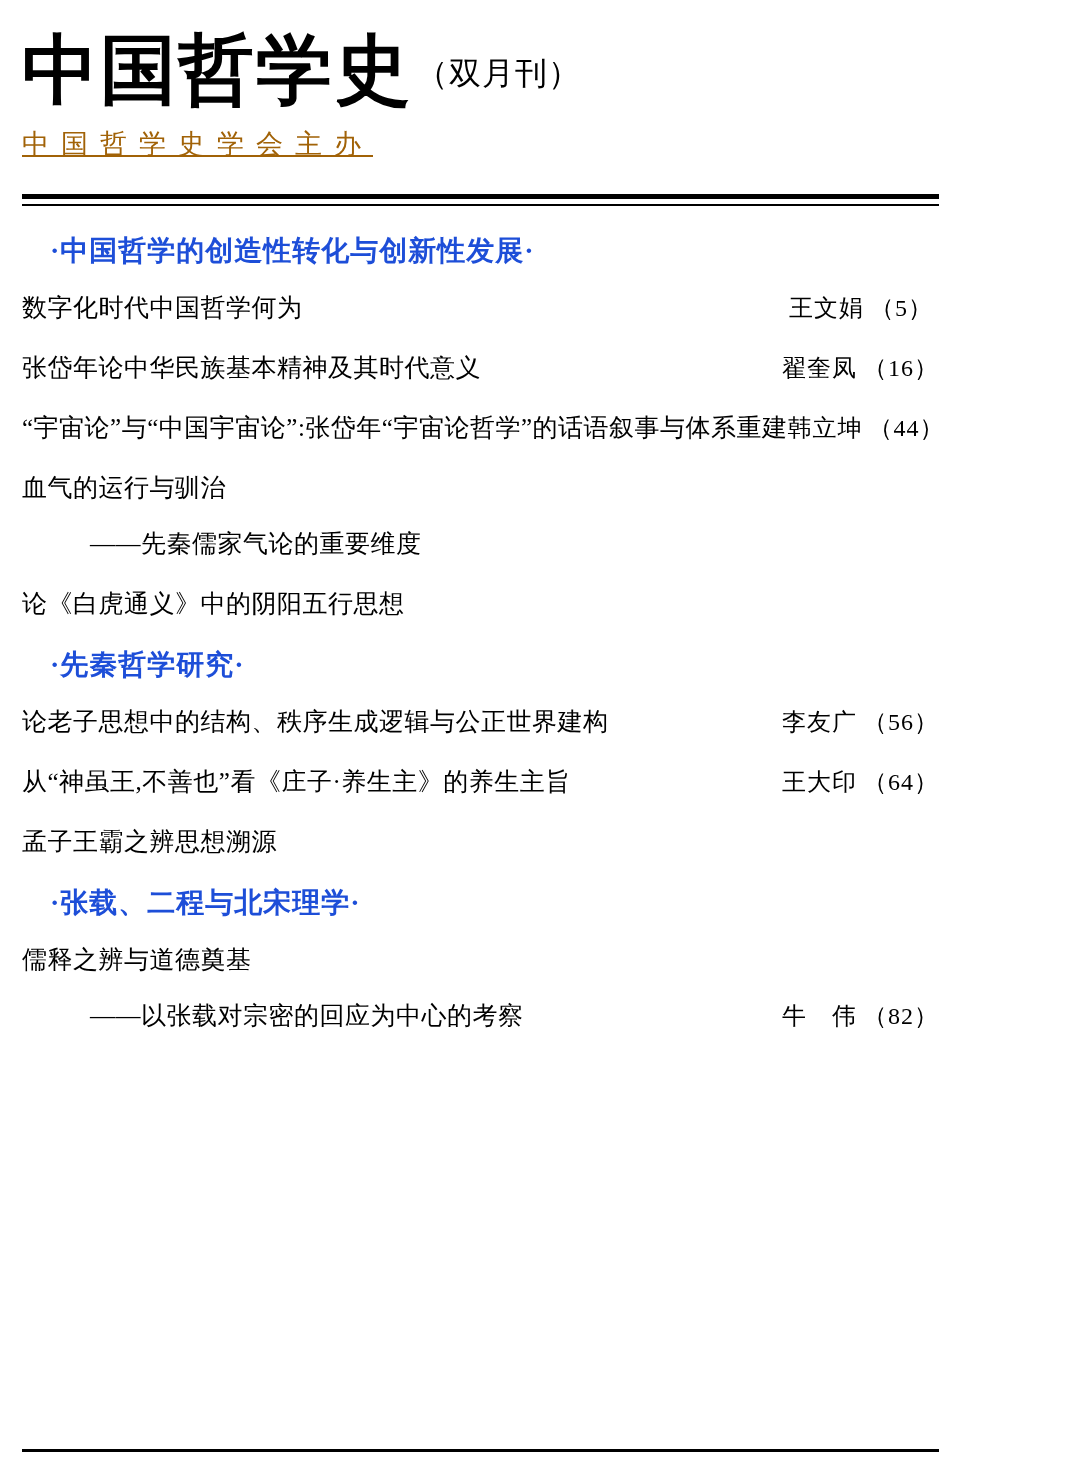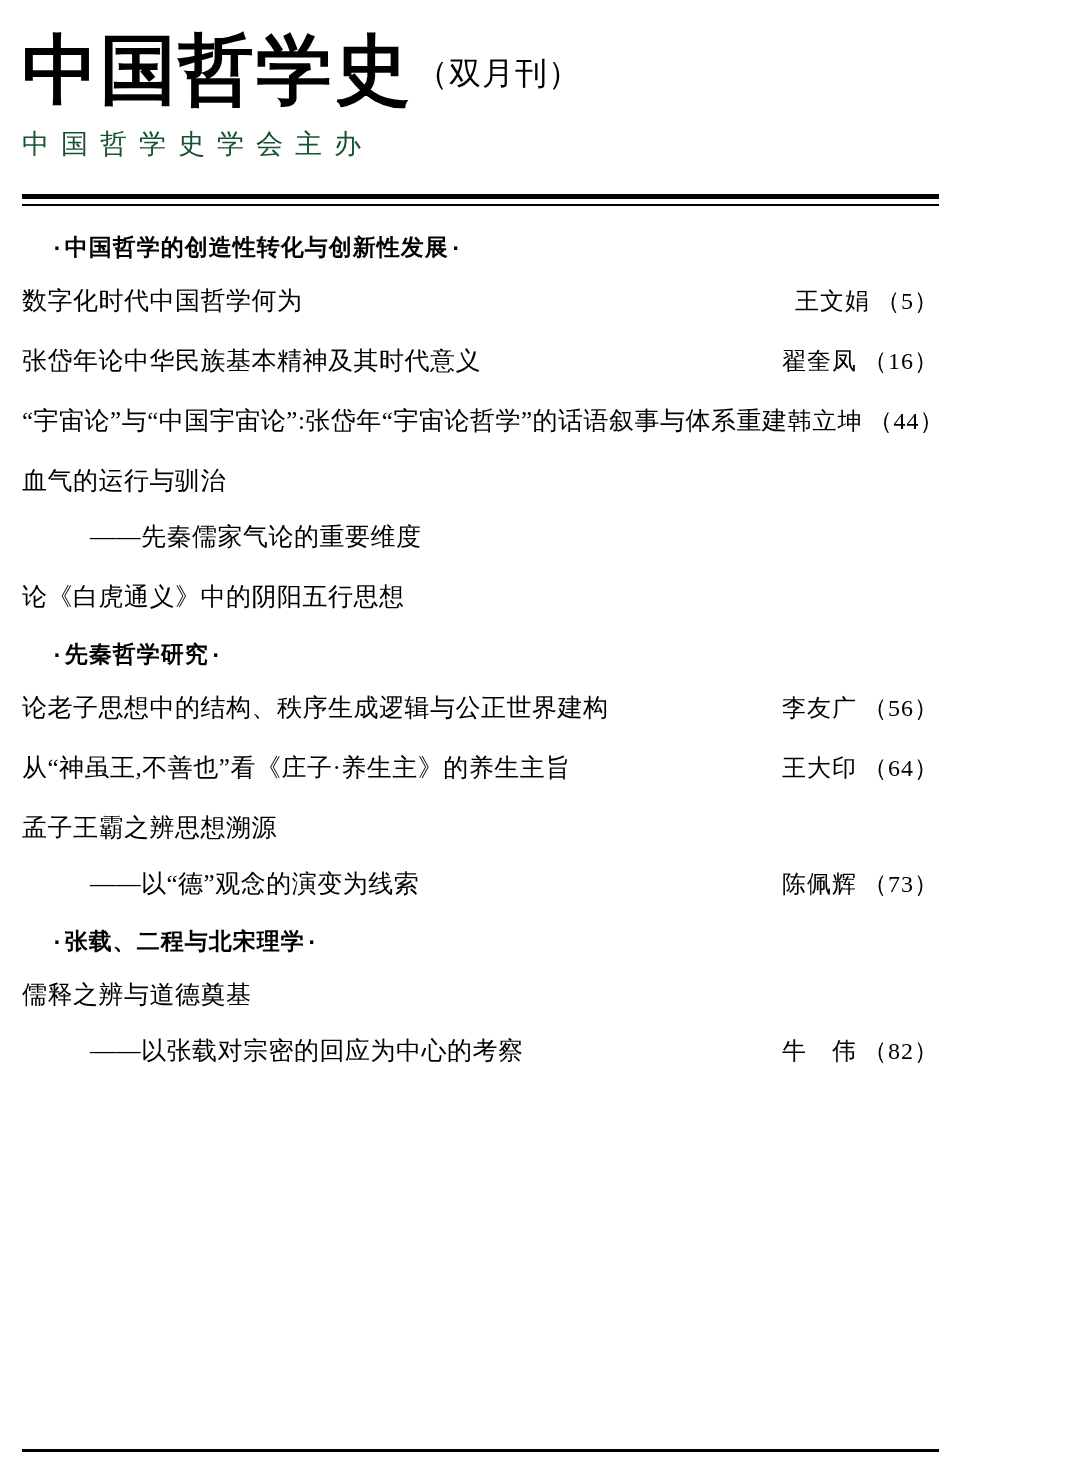--- a/index.html
+++ b/index.html
@@ -42,59 +42,60 @@
     font-size: 32px;
     margin-left: 4px;
     padding-bottom: 14px;
     letter-spacing: 1px;
   }
   .journal-sponsor {
     font-family: "Liberation Serif", "DejaVu Serif", serif;
     font-size: 27px;
     letter-spacing: 12px;
     margin-top: 16px;
-    color: #14532d;
+    color: #a16207;
+    text-decoration: underline;
   }
   .rule-top {
     margin: 32px 22px 0 22px;
     border-top: 5px solid #000;
     border-bottom: 2px solid #000;
     height: 5px;
     box-sizing: content-box;
   }
   .toc {
     margin: 26px 22px 0 22px;
   }
   .section-head {
-    font-family: Liberation Mono, monospace;
+    font-family: Liberation Serif, serif;
     font-weight: bold;
-    font-size: 23px;
+    font-size: 28px;
     letter-spacing: 1px;
     margin: 14px 0 10px 28px;
-    color: #000000;
+    color: #1d4ed8;
   }
   .entry {
     display: flex;
     align-items: baseline;
     justify-content: space-between;
     margin: 0 0 4px 0;
     min-height: 56px;
   }
   .entry-title {
     font-size: 25px;
     line-height: 56px;
     letter-spacing: 0.5px;
     white-space: nowrap;
   }
   .entry-meta {
     font-size: 24px;
     line-height: 56px;
     white-space: nowrap;
     letter-spacing: 1px;
-    text-align: right;
+    text-align: left;
     min-width: 150px;
   }
   .entry-author {
     display: inline-block;
     letter-spacing: 1px;
   }
   .entry-page {
     display: inline-block;
     margin-left: 6px;
   }
@@ -175,26 +176,20 @@
     </div>
 
     <div class="entry">
       <span class="entry-title">从“神虽王,不善也”看《庄子·养生主》的养生主旨</span>
       <span class="entry-meta">
         <span class="entry-author">王大印</span><span class="entry-page">（64）</span>
       </span>
     </div>
 
     <div class="entry-title-only">孟子王霸之辨思想溯源</div>
-    <div class="entry entry-sub">
-      <span class="entry-title">——以“德”观念的演变为线索</span>
-      <span class="entry-meta">
-        <span class="entry-author">陈佩辉</span><span class="entry-page">（73）</span>
-      </span>
-    </div>
 
     <div class="section-head">·张载、二程与北宋理学·</div>
 
     <div class="entry-title-only">儒释之辨与道德奠基</div>
     <div class="entry entry-sub">
       <span class="entry-title">——以张载对宗密的回应为中心的考察</span>
       <span class="entry-meta">
         <span class="entry-author">牛　伟</span><span class="entry-page">（82）</span>
       </span>
     </div>

